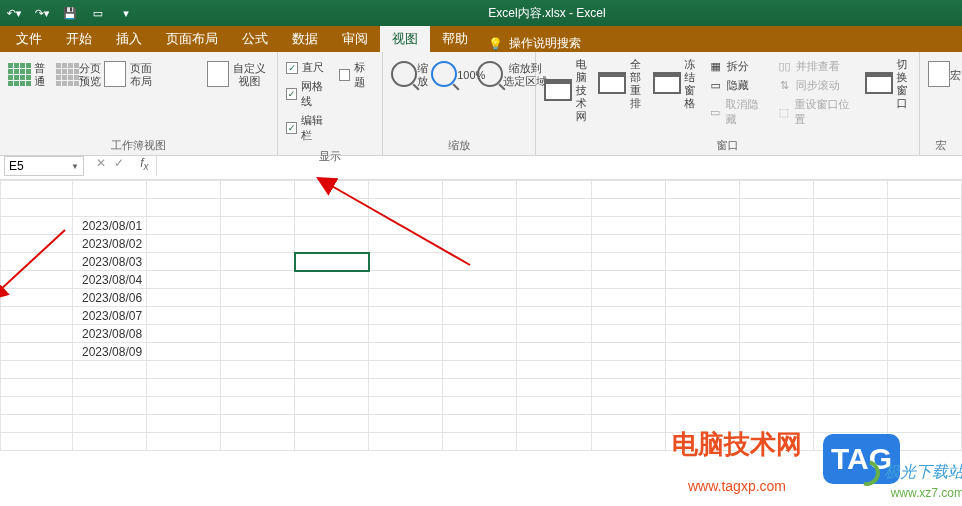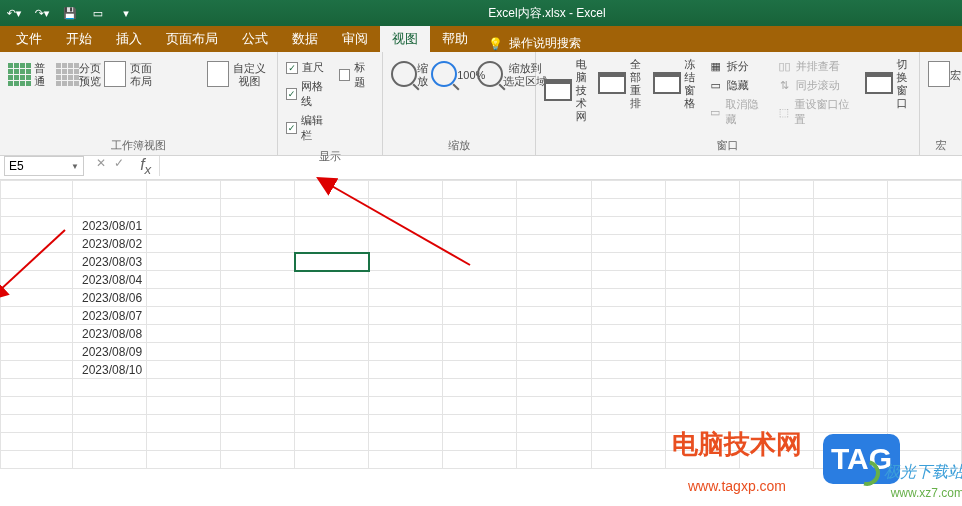--- a/index.html
+++ b/index.html
@@ -32,21 +32,21 @@
 .small-btn-list { display: flex; flex-direction: column; gap: 2px; padding: 2px; }
 .small-btn { display: flex; align-items: center; font-size: 11px; color: #444; cursor: pointer; gap: 4px; padding: 1px 2px; }
 .small-btn.disabled { color: #aaa; }
 .small-btn .sicon { width: 14px; height: 14px; display: flex; align-items: center; justify-content: center; }
 
 .formula-bar { height: 24px; background: #fff; border-bottom: 1px solid #ddd; display: flex; align-items: flex-start; }
 .name-box { width: 80px; height: 20px; border: 1px solid #ccc; margin: 0 4px; padding: 0 4px; font-size: 12px; display: flex; align-items: center; justify-content: space-between; }
 .name-box .dd { font-size: 8px; color: #666; }
 .fb-btns { display: flex; gap: 8px; padding: 0 8px; color: #999; font-size: 12px; }
 .fb-btns span { cursor: pointer; }
-.fx-label { font-style: italic; font-size: 16px; color: #666; padding: 0 8px; }
+.fx-label { font-style: italic; font-size: 12px; color: #666; padding: 0 8px; }
 .formula-input { flex: 1; height: 20px; border-left: 1px solid #ddd; padding: 0 6px; font-size: 12px; }
 
 .sheet-area { position: relative; height: 326px; background: #fff; }
 table.grid { border-collapse: collapse; width: 100%; padding-left: 24px; }
 table.grid td { border: 1px solid #e3e3e3; height: 18px; min-width: 72px; font-size: 12px; padding: 0 4px; color: #333; text-align: right; }
 table.grid td:first-child { width: 40px; }
 table.grid td.selected { border: 2px solid #1a7346; background: #fff; position: relative; }
 
 .arrow { position: absolute; pointer-events: none; }
 .arrow svg { overflow: visible; }
@@ -451,35 +451,20 @@
           <td></td>
           <td></td>
           <td></td>
           <td></td>
           <td></td>
           <td></td>
           <td></td>
         </tr>
     <tr>
           <td></td>
-          <td>2023/08/10</td>
-          <td></td>
-          <td></td>
-          <td></td>
-          <td></td>
-          <td></td>
-          <td></td>
-          <td></td>
-          <td></td>
-          <td></td>
-          <td></td>
-          <td></td>
-        </tr>
-    <tr>
-          <td></td>
           <td></td>
           <td></td>
           <td></td>
           <td></td>
           <td></td>
           <td></td>
           <td></td>
           <td></td>
           <td></td>
           <td></td>

